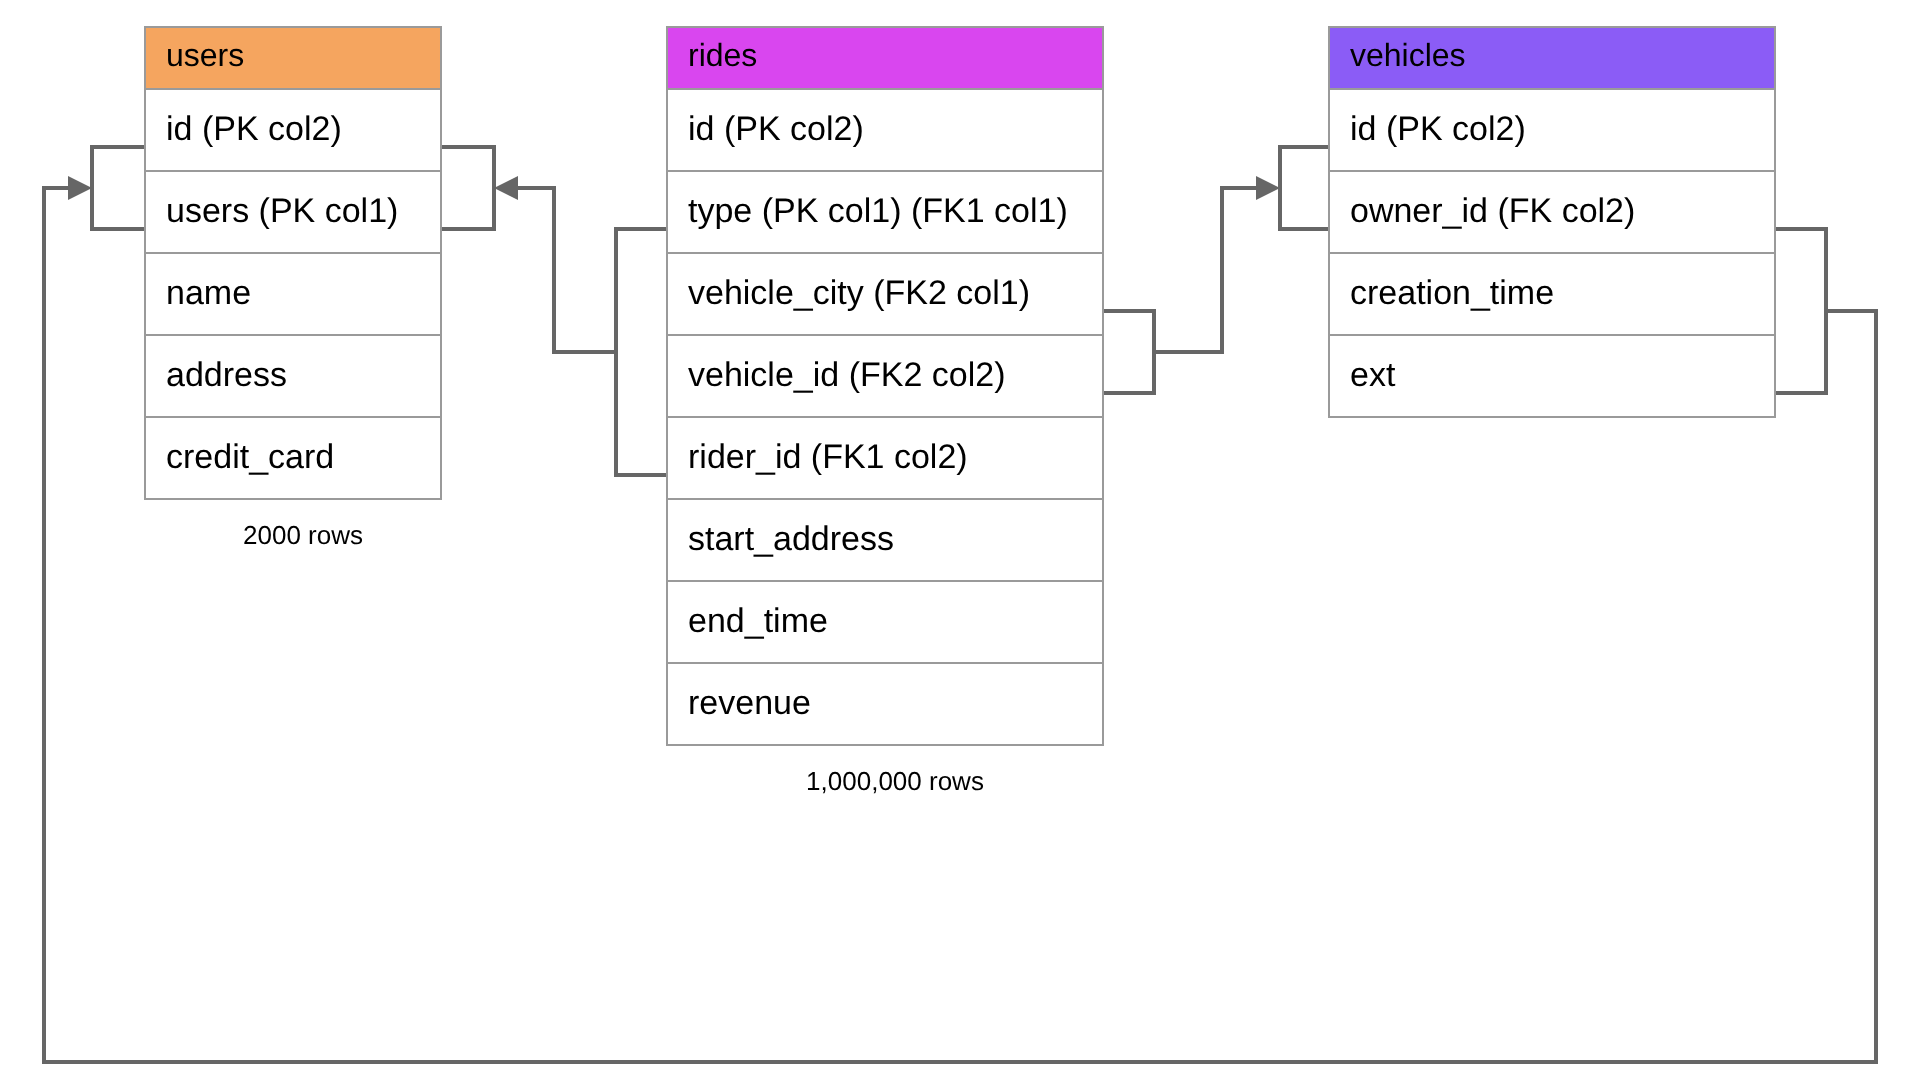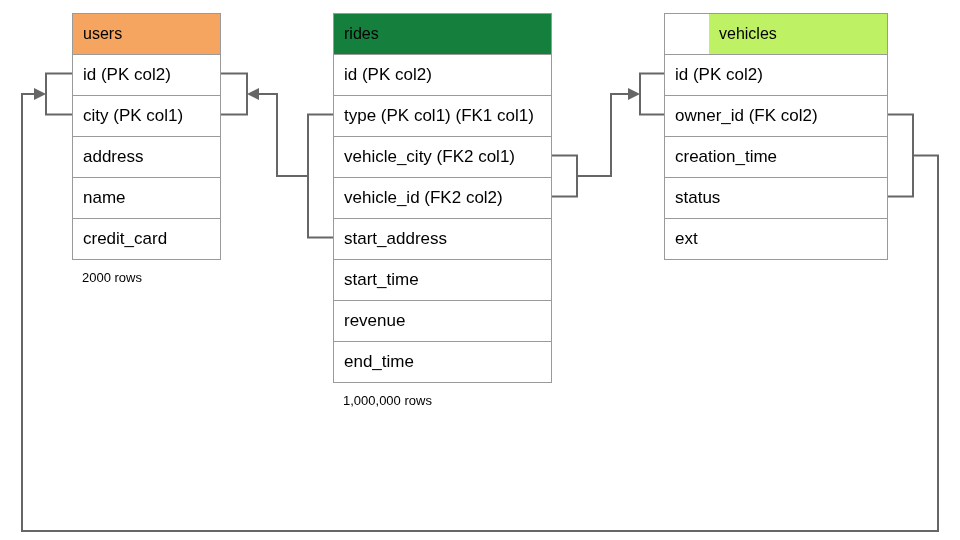--- a/index.html
+++ b/index.html
@@ -17,21 +17,21 @@
   }
   .table-wrap {
     position: absolute;
   }
   .table-box {
     border: 1px solid #9a9a9a;
     background: #ffffff;
     box-sizing: border-box;
   }
   .thead {
-    height: 40px;
+    height: 30px;
     display: flex;
     align-items: center;
     padding-left: 10px;
     font-size: 16px;
     color: #000000;
     box-sizing: border-box;
   }
   .trow {
     height: 41px;
     display: flex;
@@ -42,20 +42,21 @@
     border-top: 1px solid #9a9a9a;
     background: #ffffff;
     box-sizing: border-box;
     white-space: nowrap;
   }
   .rowcount {
     margin-top: 10px;
     padding-left: 10px;
     font-size: 13px;
     color: #000000;
+    text-align: center;
   }
   #rel-svg {
     position: absolute;
     left: 0;
     top: 0;
     width: 960px;
     height: 540px;
     pointer-events: none;
   }
   #rel-svg path {
@@ -74,50 +75,49 @@
 </style>
 </head>
 <body>
 
 <div id="canvas">
 
   <div class="table-wrap" id="tbl-users">
     <div class="table-box">
       <div class="thead" style="background: rgb(245, 165, 95);">users</div>
       <div class="trow">id (PK col2)</div>
-      <div class="trow">city (PK col1)</div>
+      <div class="trow">users (PK col1)</div>
+      <div class="trow">name</div>
       <div class="trow">address</div>
-      <div class="trow">name</div>
       <div class="trow">credit_card</div>
     </div>
     <div class="rowcount">2000 rows</div>
   </div>
 
   <div class="table-wrap" id="tbl-rides">
     <div class="table-box">
-      <div class="thead" style="background: #15803d;">rides</div>
+      <div class="thead" style="background: #d946ef;">rides</div>
       <div class="trow">id (PK col2)</div>
       <div class="trow">type (PK col1) (FK1 col1)</div>
       <div class="trow">vehicle_city (FK2 col1)</div>
       <div class="trow">vehicle_id (FK2 col2)</div>
+      <div class="trow">rider_id (FK1 col2)</div>
       <div class="trow">start_address</div>
-      <div class="trow">start_time</div>
+      <div class="trow">end_time</div>
       <div class="trow">revenue</div>
-      <div class="trow">end_time</div>
     </div>
     <div class="rowcount">1,000,000 rows</div>
   </div>
 
   <div class="table-wrap" id="tbl-vehicles">
     <div class="table-box">
-      <div class="thead" style="background: #bef264; margin-left: 44px;">vehicles</div>
+      <div class="thead" style="background: #8b5cf6;">vehicles</div>
       <div class="trow">id (PK col2)</div>
       <div class="trow">owner_id (FK col2)</div>
       <div class="trow">creation_time</div>
-      <div class="trow">status</div>
       <div class="trow">ext</div>
     </div>
   </div>
 
   <svg id="rel-svg" viewBox="0 0 960 540" xmlns="http://www.w3.org/2000/svg">
 
     <g>
       <path d="M221,73.5 H247 V114.5 H221"></path>
       <path d="M333,114.5 H308 V237.5 H333"></path>
       <path d="M308,176 H277 V94 H259"></path>

